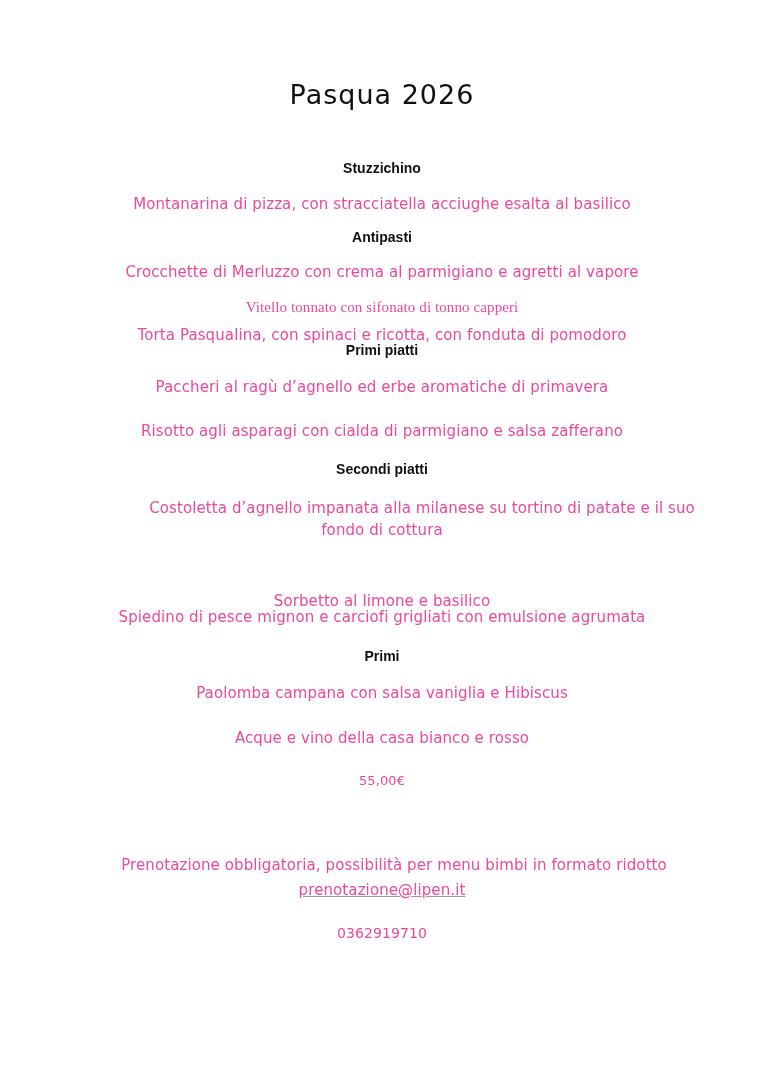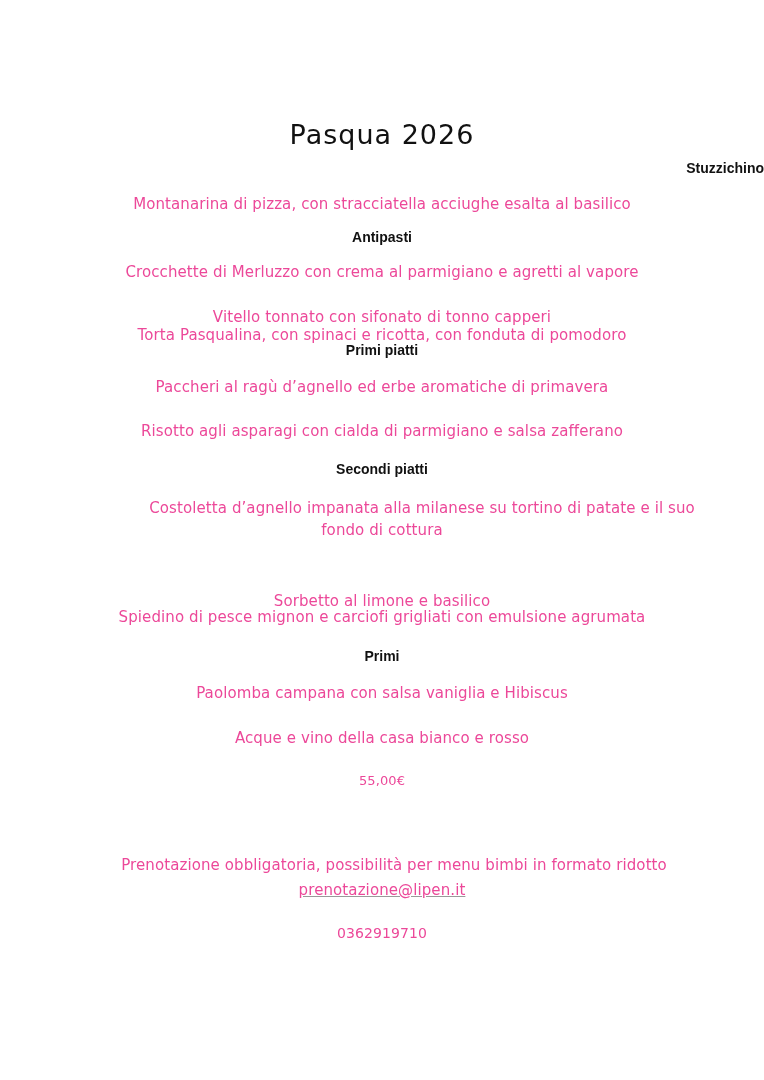--- a/index.html
+++ b/index.html
@@ -9,29 +9,29 @@
   .title { font-family: "DejaVu Sans", sans-serif; font-size: 27px; letter-spacing: 1px; color: #111; }
   .section { font-family: "Liberation Sans", sans-serif; font-weight: bold; font-size: 14px; color: #111; }
   .price { font-size: 13px; }
   .email { text-decoration: underline; text-decoration-color: #999; cursor: pointer; text-align: center; }
   .phone { font-size: 14px; }
 </style>
 </head>
 <body>
 
 <div>
-  <div class="line title" style="top:79px;margin-top:40px;">Pasqua 2026</div>
+  <div class="line title" style="top:79px;">Pasqua 2026</div>
 
-  <div class="line section" style="top:160px;text-align:right;">Stuzzichino</div>
+  <div class="line section" style="top:160px;">Stuzzichino</div>
   <div class="line hand" style="top:195px;">Montanarina di pizza, con stracciatella acciughe esalta al basilico</div>
 
   <div class="line section" style="top:229px;">Antipasti</div>
   <div class="line hand" style="top:263px;">Crocchette di Merluzzo con crema al parmigiano e agretti al vapore</div>
   <div class="line hand" style="top:282px;margin-top:44px;">Torta Pasqualina, con spinaci e ricotta, con fonduta di pomodoro</div>
-  <div class="line hand" style="top:308px;">Vitello tonnato con sifonato di tonno capperi</div>
+  <div class="line hand" style="top:299px;font-family:Liberation Serif, serif;">Vitello tonnato con sifonato di tonno capperi</div>
 
   <div class="line section" style="top:342px;">Primi piatti</div>
   <div class="line hand" style="top:378px;">Paccheri al ragù d’agnello ed erbe aromatiche di primavera</div>
   <div class="line hand" style="top:422px;">Risotto agli asparagi con cialda di parmigiano e salsa zafferano</div>
 
   <div class="line section" style="top:461px;">Secondi piatti</div>
   <div class="line hand" style="top:499px;padding-left:40px;">Costoletta d’agnello impanata alla milanese su tortino di patate e il suo</div>
   <div class="line hand" style="top:521px;">fondo di cottura</div>
   <div class="line hand" style="top:592px;">Sorbetto al limone e basilico</div>
   <div class="line hand" style="top:608px;">Spiedino di pesce  mignon e carciofi grigliati con emulsione agrumata</div>

